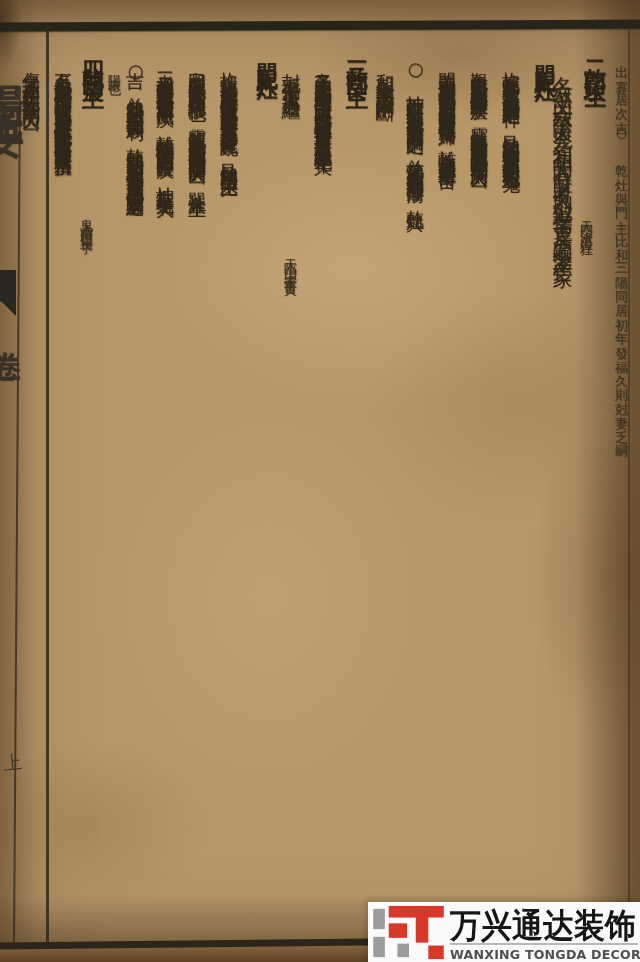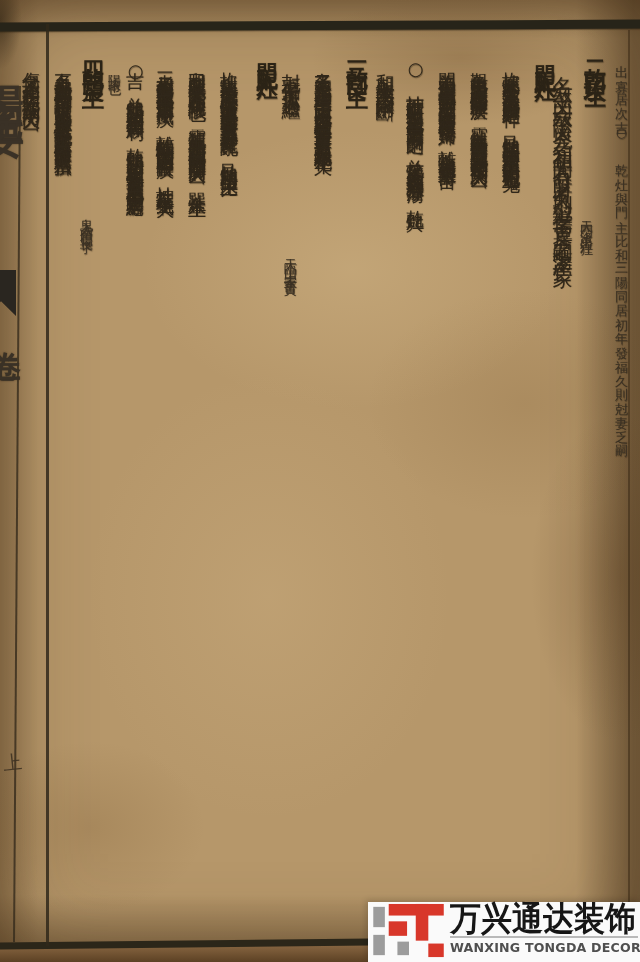--- a/index.html
+++ b/index.html
@@ -32,21 +32,21 @@
     color:#30271a;white-space:pre;line-height:1;
     text-shadow:0.5px 0.5px 0.9px rgba(46,35,18,0.55);}
   .col.header{font-weight:700;color:#2b2316;}
   .col.annotation{color:#3a3023;}
   .col.spine{color:#3a3126;font-weight:700;text-shadow:0 0 1.5px rgba(50,42,28,0.8);}
   .fishtail{position:absolute;left:-14px;top:270px;width:30px;height:46px;background:#2a2620;
     clip-path:polygon(0 0,100% 0,100% 100%,50% 68%,0 100%);}
   .hand-mark{position:absolute;left:3px;top:750px;font-size:19px;color:rgba(62,50,34,0.9);
     transform:rotate(-6deg);font-family:"DejaVu Sans",sans-serif;}
   .wm{position:absolute;left:368px;top:902px;width:272px;height:60px;background:#fafafa;
-    display:flex;align-items:flex-start;box-shadow:-2px -2px 6px rgba(0,0,0,0.15);}
+    display:flex;align-items:flex-end;box-shadow:-2px -2px 6px rgba(0,0,0,0.15);}
   .wm-icon{flex:0 0 auto;margin:1px 4px 1px 4px;}
   .wm-text{flex:1 1 auto;min-width:0;padding-right:2px;}
   .wm-cn{font-size:31px;font-weight:700;color:#161616;line-height:1.05;letter-spacing:0px;
     white-space:nowrap;transform:scaleY(1.08);transform-origin:left center;}
   .wm-divider{height:2px;background:#b9b9b9;margin:1px 0 2px 0;}
   .wm-en{font-size:13px;font-weight:700;color:#4f4f4f;letter-spacing:0.2px;white-space:nowrap;
     transform:scaleX(0.97);transform-origin:left center;}
   .smudge-tl{position:absolute;left:0;top:0;width:22px;height:70px;
     background:radial-gradient(ellipse at 0% 30%, rgba(40,30,16,0.55), transparent 70%);}
 </style>

